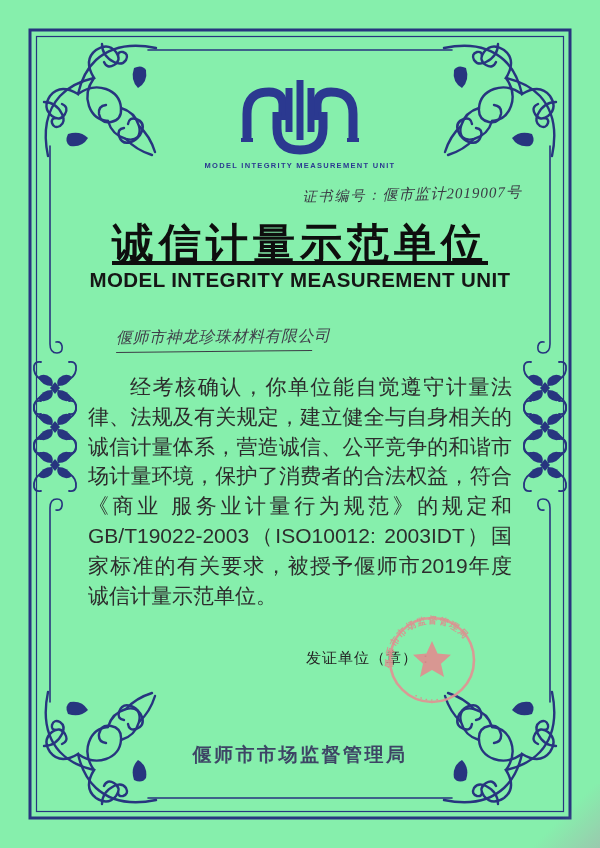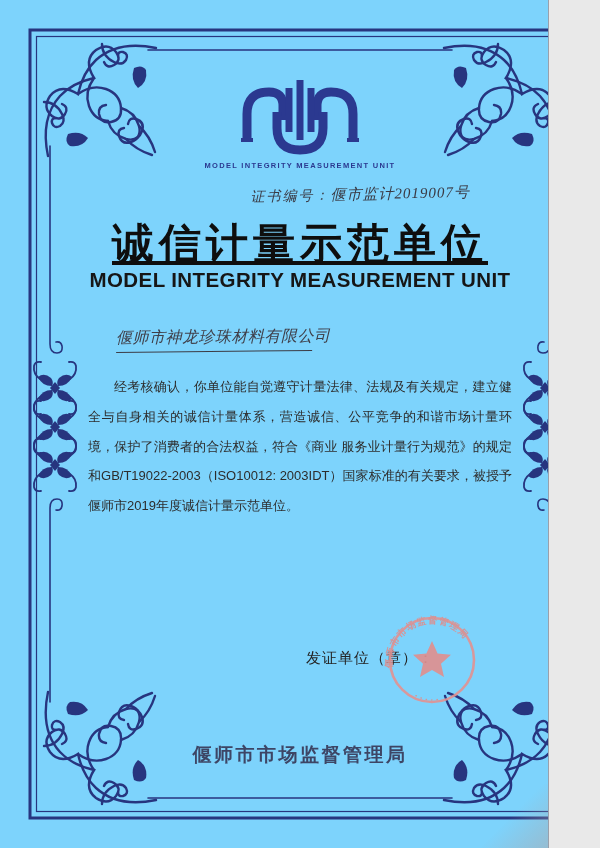--- a/index.html
+++ b/index.html
@@ -1,17 +1,17 @@
 <!DOCTYPE html>
 <html><head>
 <meta charset="utf-8">
 <style>
   html,body{margin:0;padding:0;background:#e9e9e9;}
   .page{
-    position:relative;width:548px;height:848px;background:#7dd3fc;
+    position:relative;width:600px;height:848px;background:#86efac;
     outline:1px solid #9aa0ab;overflow:hidden;
     font-family:"Liberation Sans",sans-serif;
   }
   .abs{position:absolute;}
   .border-layer{left:0;top:0;width:600px;height:848px;pointer-events:none;}
   .logo-svg{left:237px;top:74px;width:126px;height:88px;}
   .logo-caption{
     left:150px;top:161px;width:300px;text-align:center;
     font-size:7.5px;font-weight:700;letter-spacing:1.3px;color:#2b3990;
   }
@@ -33,21 +33,21 @@
   }
   .recipient{
     left:116px;top:327px;width:196px;padding-bottom:3px;
     border-bottom:1.6px solid #3c3c46;
     font-family:"Liberation Serif",serif;font-style:italic;
     font-size:16px;letter-spacing:.5px;color:#3f3f49;
     transform:rotate(-0.6deg);white-space:nowrap;
   }
   .body-text{
     left:88px;top:372px;width:424px;
-    font-size:13px;line-height:29.8px;color:#2d2d2d;
+    font-size:21px;line-height:29.8px;color:#2d2d2d;
     text-align:justify;text-justify:inter-ideograph;text-indent:2em;
   }
   .issuer{
     left:306px;top:649px;font-size:15px;letter-spacing:1px;color:#242424;
   }
   .seal-svg{left:380px;top:608px;width:104px;height:104px;opacity:.92;}
   .org-name{
     left:0;top:742px;width:600px;text-align:center;
     font-size:19px;font-weight:700;letter-spacing:2.5px;color:#3d4565;white-space:nowrap;
   }

